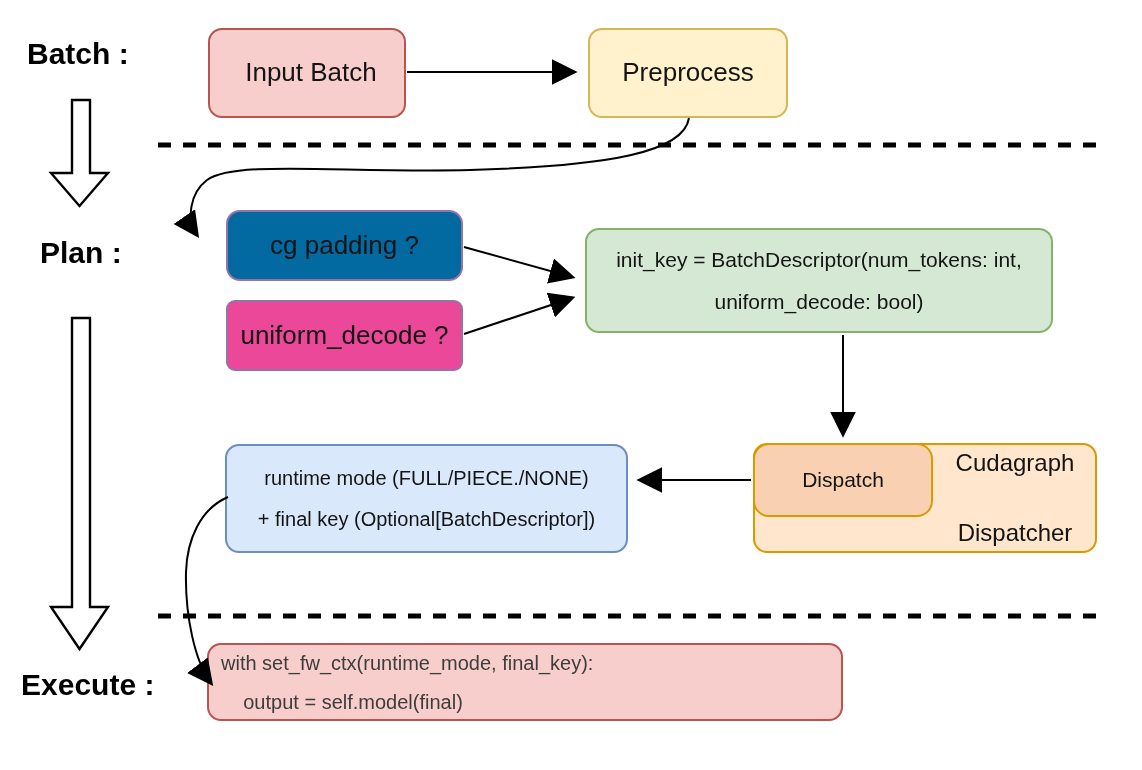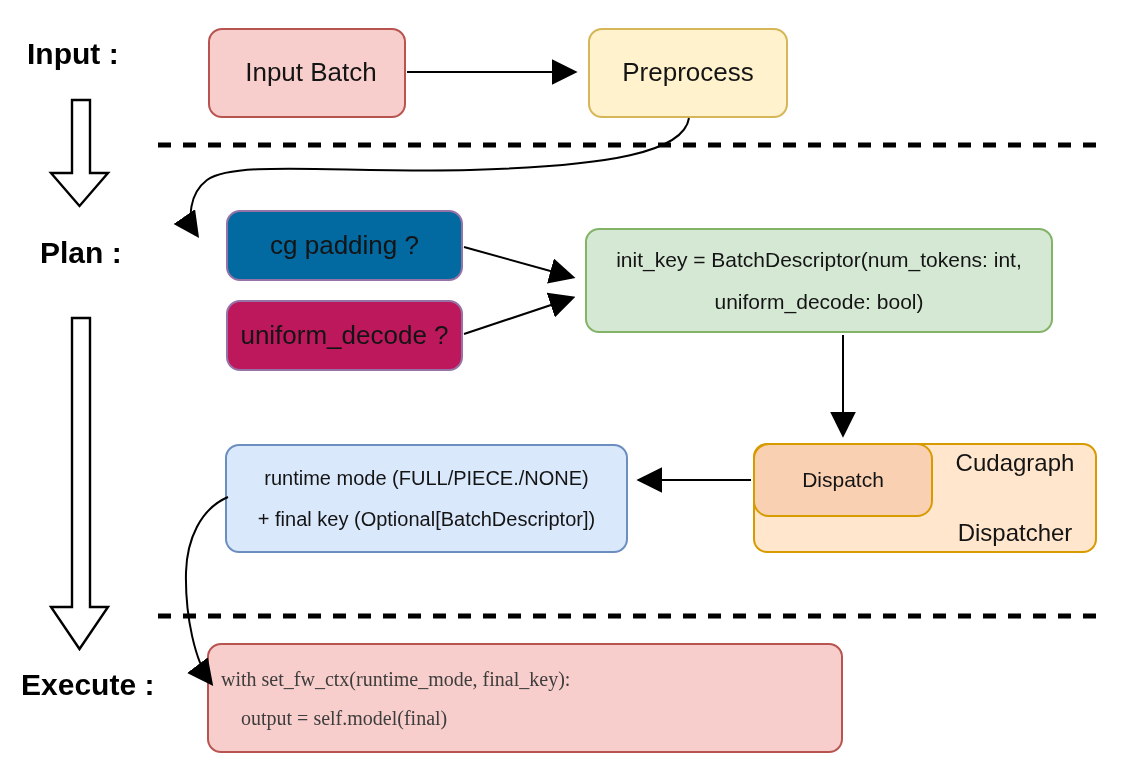--- a/index.html
+++ b/index.html
@@ -12,44 +12,44 @@
   }
   .node{
     position:absolute;box-sizing:border-box;display:flex;align-items:center;
     justify-content:center;text-align:center;border-radius:14px;border:2px solid;
     color:#141414;line-height:1.2;
   }
   .node.multiline{flex-direction:column;gap:11px;}
   .n-input-batch{left:208px;top:28px;width:198px;height:90px;background:#F8CECC;border-color:#B85450;font-size:26px;padding-left:8px;}
   .n-preprocess{left:588px;top:28px;width:200px;height:90px;background:#FFF2CC;border-color:#D6B656;font-size:26px;}
   .n-cg-padding{left:226px;top:210px;width:237px;height:71px;background:#0369a1;border-color:#9673A6;font-size:26px;}
-  .n-uniform-decode{left:226px;top:300px;width:237px;height:71px;background:#be185d;border-color:#9673A6;font-size:26px;}
+  .n-uniform-decode{left:226px;top:300px;width:237px;height:71px;background:#ec4899;border-color:#9673A6;font-size:26px;border-radius:9px;}
   .n-init-key{left:585px;top:228px;width:468px;height:105px;background:#D5E8D4;border-color:#82B366;font-size:21px;line-height:31px;}
   .n-runtime{left:225px;top:444px;width:403px;height:109px;background:#DAE8FC;border-color:#6C8EBF;font-size:20px;line-height:30px;}
   .n-cuda-outer{left:753px;top:443px;width:344px;height:110px;background:#FFE6CC;border-color:#D79B00;font-size:24px;}
   .cuda-text{
     position:absolute;left:180px;top:0;width:160px;height:100%;
     display:flex;flex-direction:column;justify-content:center;align-items:center;
     font-size:24px;line-height:30px;color:#141414;text-align:center;gap:40px;
   }
   .n-dispatch{left:753px;top:443px;width:180px;height:74px;background:#FAD0B2;border-color:#D79B00;font-size:21px;border-radius:16px;}
   .n-code{
-    left:207px;top:643px;width:636px;height:110px;background:#F8CECC;border-color:#B85450;
-    border-width:2.5px;font-family:Liberation Serif, serif;font-size:20px;line-height:28px;
+    left:207px;top:643px;width:636px;height:78px;background:#F8CECC;border-color:#B85450;
+    border-width:2.5px;font-family:Liberation Sans, sans-serif;font-size:20px;line-height:28px;
     color:#3d3d3d;align-items:flex-start;padding-left:12px;text-align:left;
   }
   .n-code span{white-space:pre;}
   .connector-layer{position:absolute;left:0;top:0;width:1142px;height:770px;pointer-events:none;}
 </style>
 </head>
 <body>
 
 <div class="canvas">
 
-  <div class="stage-label" style="left:27px;top:37px;">Input :</div>
+  <div class="stage-label" style="left:27px;top:37px;">Batch :</div>
   <div class="stage-label" style="left:40px;top:236px;">Plan :</div>
   <div class="stage-label" style="left:21px;top:668px;">Execute :</div>
 
   <div class="node n-input-batch">
     <span>Input Batch</span>
   </div>
 
   <div class="node n-preprocess">
     <span>Preprocess</span>
   </div>

